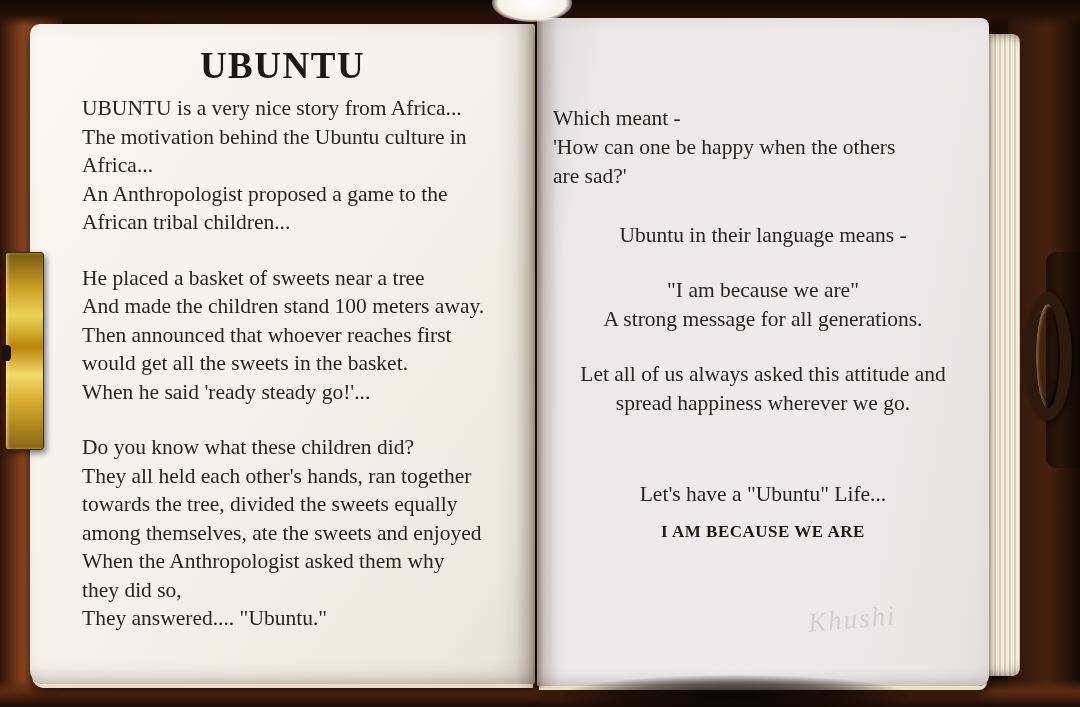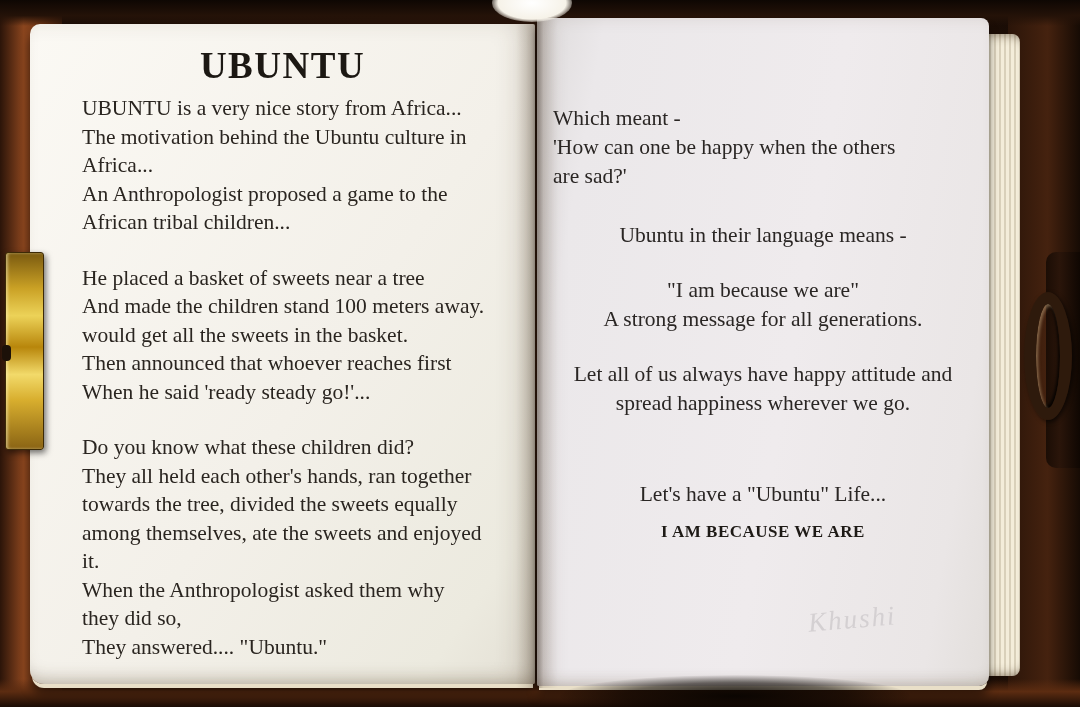--- a/index.html
+++ b/index.html
@@ -149,50 +149,49 @@
         <div class="lp-para">
             <div class="line">UBUNTU is a very nice story from Africa...</div>
             <div class="line">The motivation behind the Ubuntu culture in</div>
             <div class="line">Africa...</div>
             <div class="line">An Anthropologist proposed a game to the</div>
             <div class="line">African tribal children...</div>
           </div>
         <div class="lp-para">
             <div class="line">He placed a basket of sweets near a tree</div>
             <div class="line">And made the children stand 100 meters away.</div>
+            <div class="line">Then announced that whoever reaches first</div>
             <div class="line">would get all the sweets in the basket.</div>
-            <div class="line">Then announced that whoever reaches first</div>
             <div class="line">When he said 'ready steady go!'...</div>
           </div>
         <div class="lp-para">
             <div class="line">Do you know what these children did?</div>
             <div class="line">They all held each other's hands, ran together</div>
             <div class="line">towards the tree, divided the sweets equally</div>
             <div class="line">among themselves, ate the sweets and enjoyed</div>
-            <div class="line">it.</div>
             <div class="line">When the Anthropologist asked them why</div>
             <div class="line">they did so,</div>
             <div class="line">They answered.... "Ubuntu."</div>
           </div>
       </div>
     </div>
   </div>
 
   <div class="page-right">
     <div class="rp-content">
       <div class="rp-block-left">
           <div class="line">Which meant -</div>
           <div class="line">'How can one be happy when the others</div>
           <div class="line">are sad?'</div>
         </div>
       <div class="rp-center rp-means">Ubuntu in their language means -</div>
       <div class="rp-center rp-quote">"I am because we are"</div>
       <div class="rp-center">A strong message for all generations.</div>
       <div class="rp-center rp-attitude">
-          <div class="line">Let all of us always have happy attitude and</div>
+          <div class="line">Let all of us always asked this attitude and</div>
           <div class="line">spread happiness wherever we go.</div>
         </div>
       <div class="rp-center rp-life">Let's have a "Ubuntu" Life...</div>
       <div class="rp-motto">I AM BECAUSE WE ARE</div>
       <div class="rp-signature">Khushi</div>
     </div>
   </div>
 
   <div class="gutter-shadow"></div>
   <div class="spine-top-highlight"></div>

